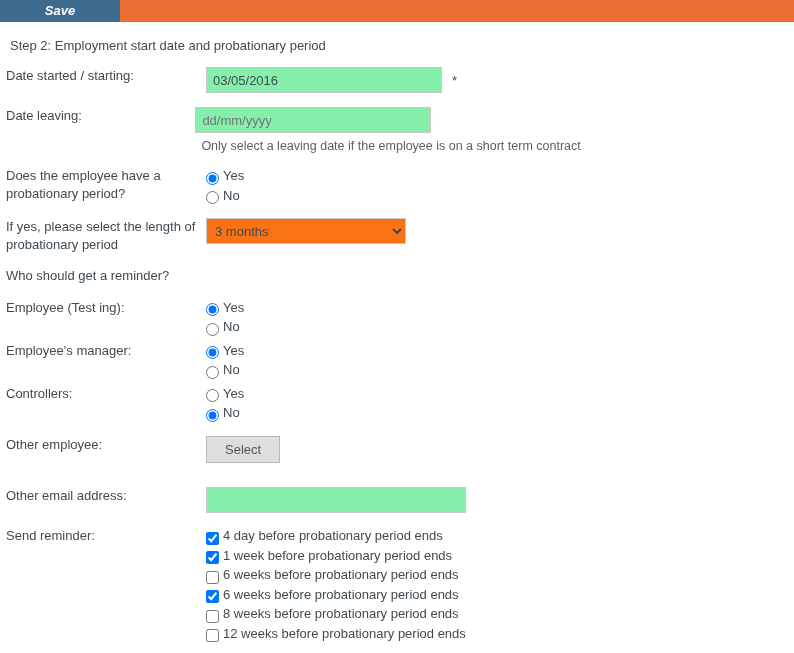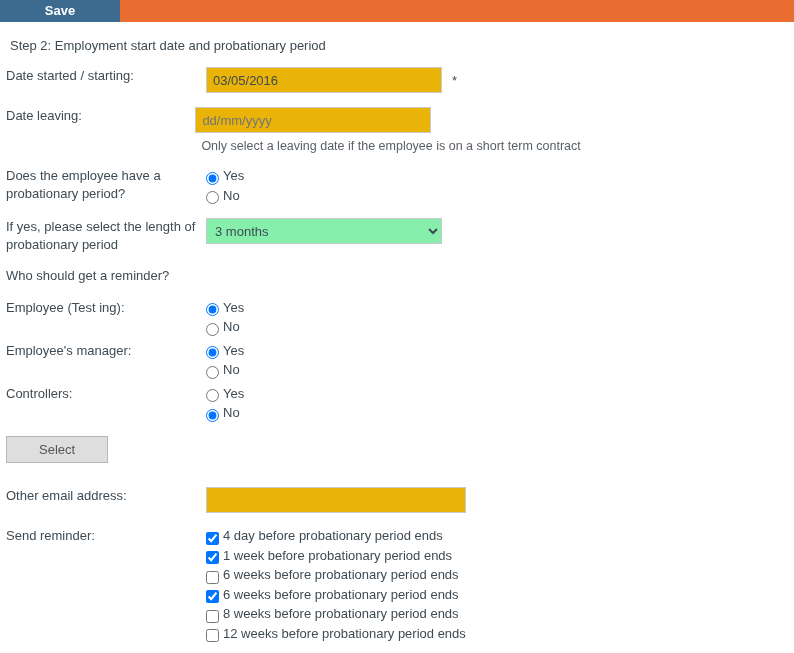--- a/index.html
+++ b/index.html
@@ -17,20 +17,21 @@
     .save-btn {
       width: 120px;
       background: #3d6a8f;
       color: #fff;
       font-size: 13px;
       font-weight: 600;
       text-align: center;
       line-height: 22px;
       cursor: pointer;
       border: none;
+      font-style: italic;
     }
     .bar-rest {
       flex: 1;
       background: #e96c31;
     }
     .content {
       padding: 8px 6px 6px 6px;
     }
     .step-title {
       color: #3f4a52;
@@ -61,34 +62,34 @@
       gap: 2px;
     }
     input.text-input {
       width: 236px;
       height: 26px;
       border: 1px solid #c9c9c9;
       padding: 2px 6px;
       font-size: 13px;
       font-family: inherit;
       color: #3f4a52;
-      background: #eab308;
+      background: #86efac;
     }
     input.text-input.email {
       width: 260px;
     }
     select.dropdown {
-      width: 236px;
+      width: 200px;
       height: 26px;
       border: 1px solid #c9c9c9;
       padding: 2px 4px;
       font-size: 13px;
       font-family: inherit;
       color: #3f4a52;
-      background: #86efac;
+      background: #f97316;
     }
     .hint {
       color: #5a6068;
       font-size: 12.5px;
       margin-left: 6px;
     }
     .asterisk { color: #3f4a52; margin-left: 4px; }
     .radio-line, .check-line {
       display: flex;
       align-items: flex-end;
@@ -97,21 +98,21 @@
       color: #3f4a52;
     }
     .radio-line input, .check-line input {
       margin: 0;
       width: 13px; height: 13px;
     }
     .btn-gray {
       border: 1px solid #b8b8b8;
       background: #dedede;
       color: #555;
-      padding: 5px 32px;
+      padding: 5px 18px;
       font-size: 13px;
       font-family: inherit;
       cursor: pointer;
     }
     .section-gap { height: 10px; }
   </style>
 </head>
 <body>
 
 <div class="topbar">
@@ -201,20 +202,21 @@
         <span>Yes</span>
       </label>
       <label class="radio-line">
         <input type="radio" name="ctrl" checked="" style="">
         <span>No</span>
       </label>
     </div>
   </div>
 
   <div class="row">
+    <div class="label-col">Other employee:</div>
     <div class="field-col">
       <button class="btn-gray">Select</button>
     </div>
   </div>
 
   <div class="section-gap"></div>
 
   <div class="row">
     <div class="label-col">Other email address:</div>
     <div class="field-col">

